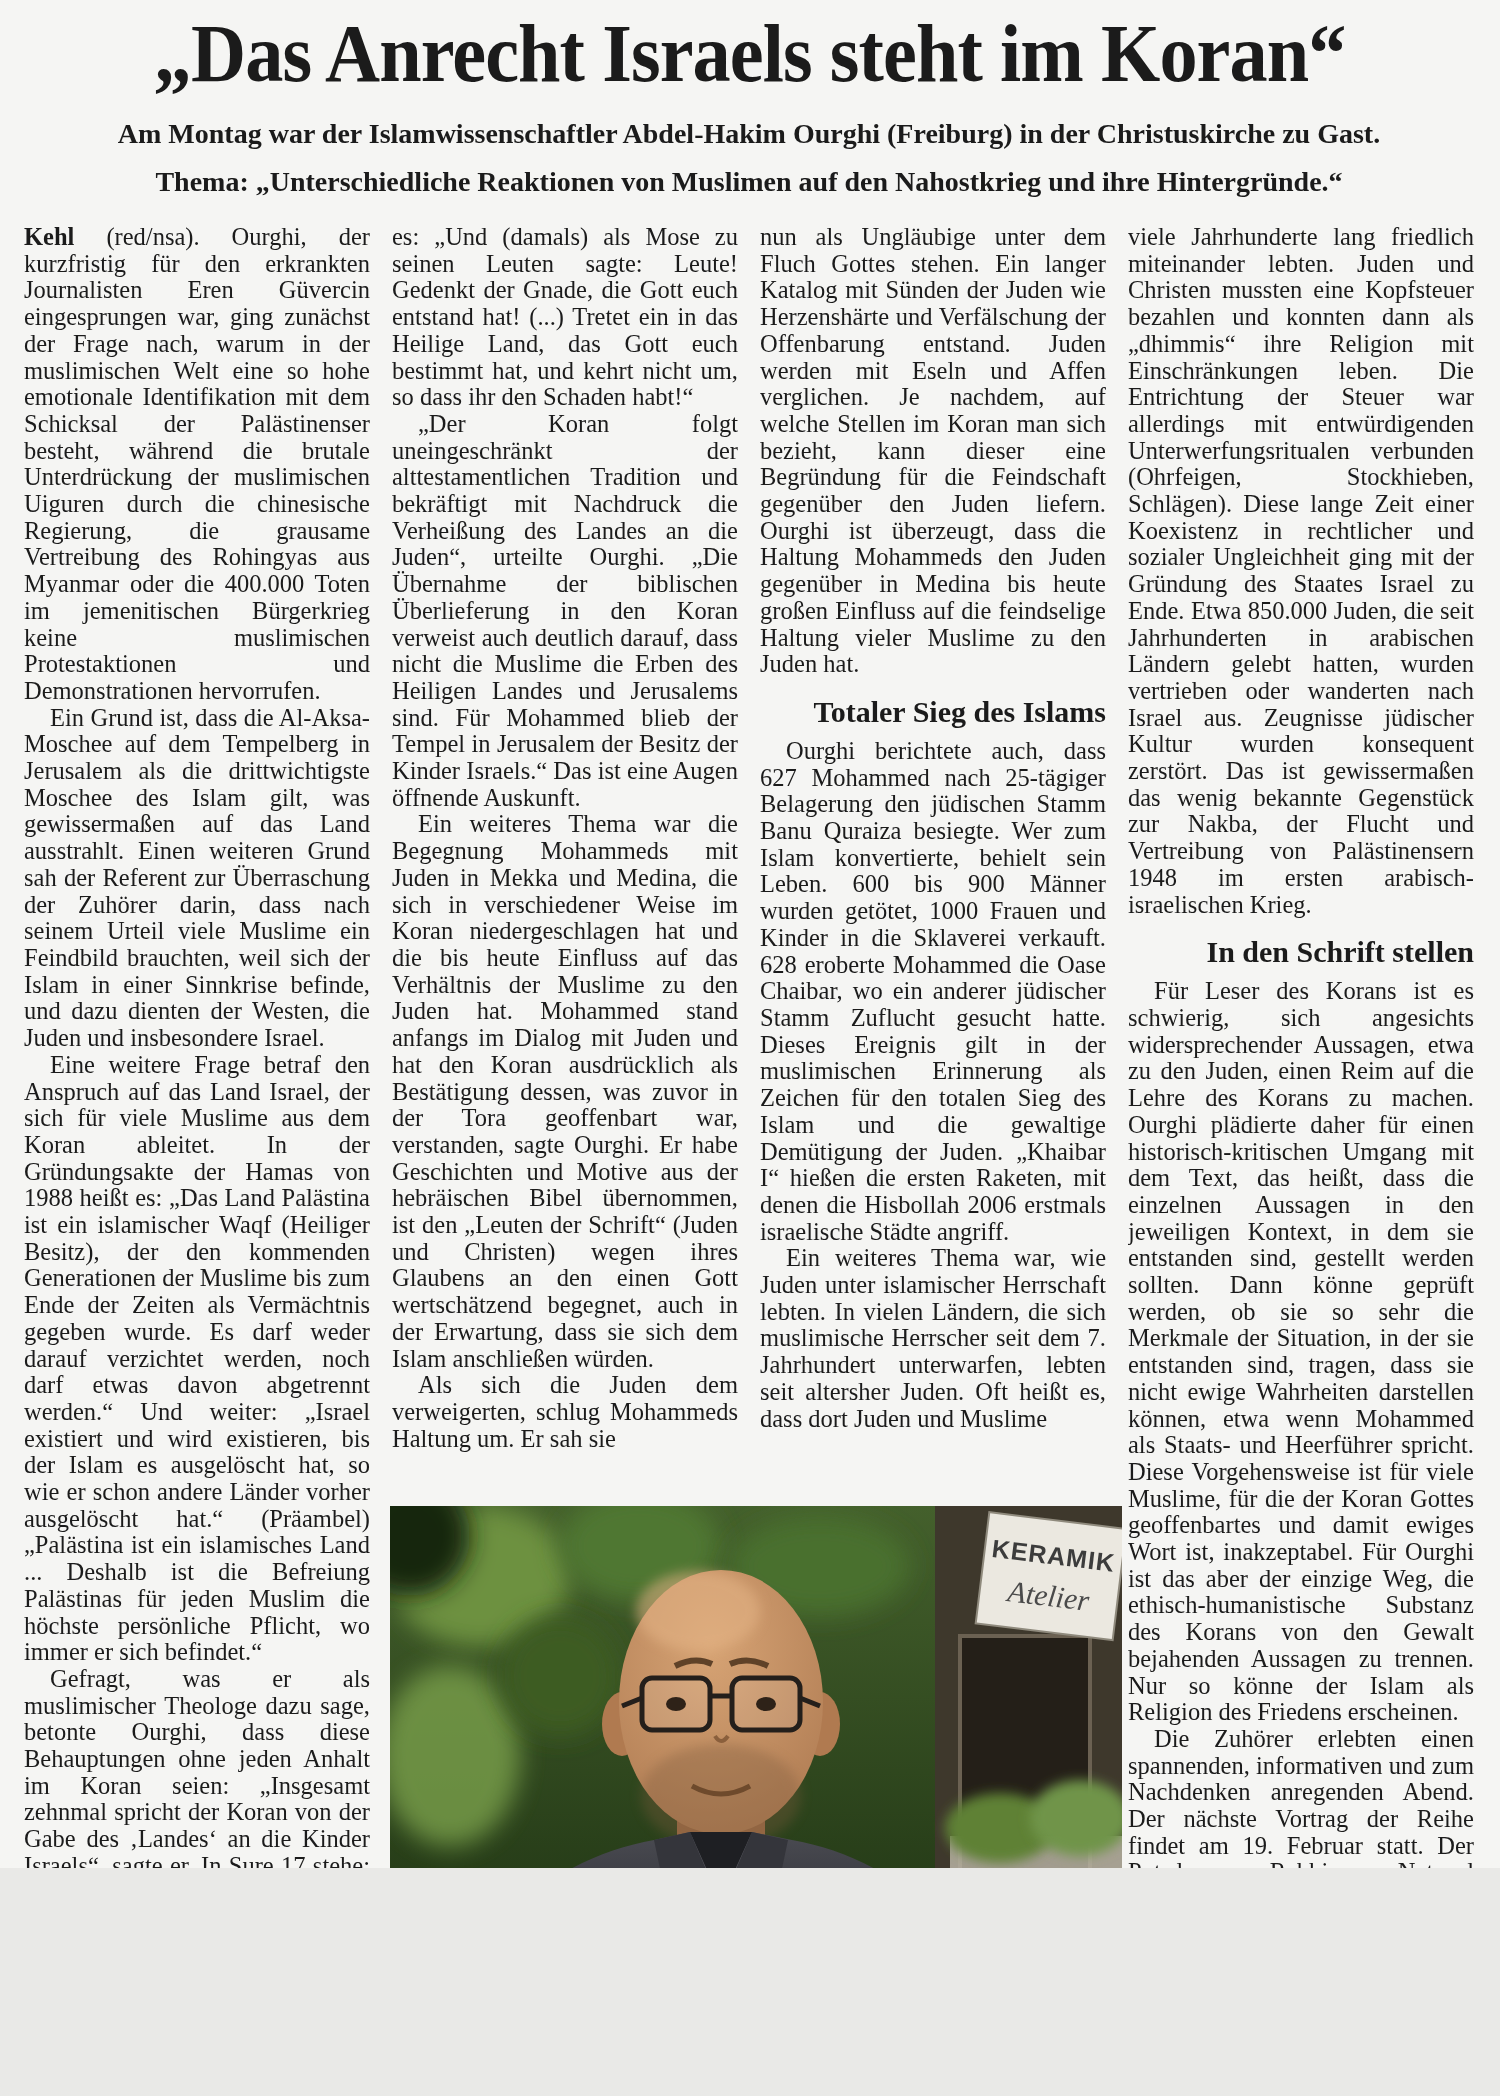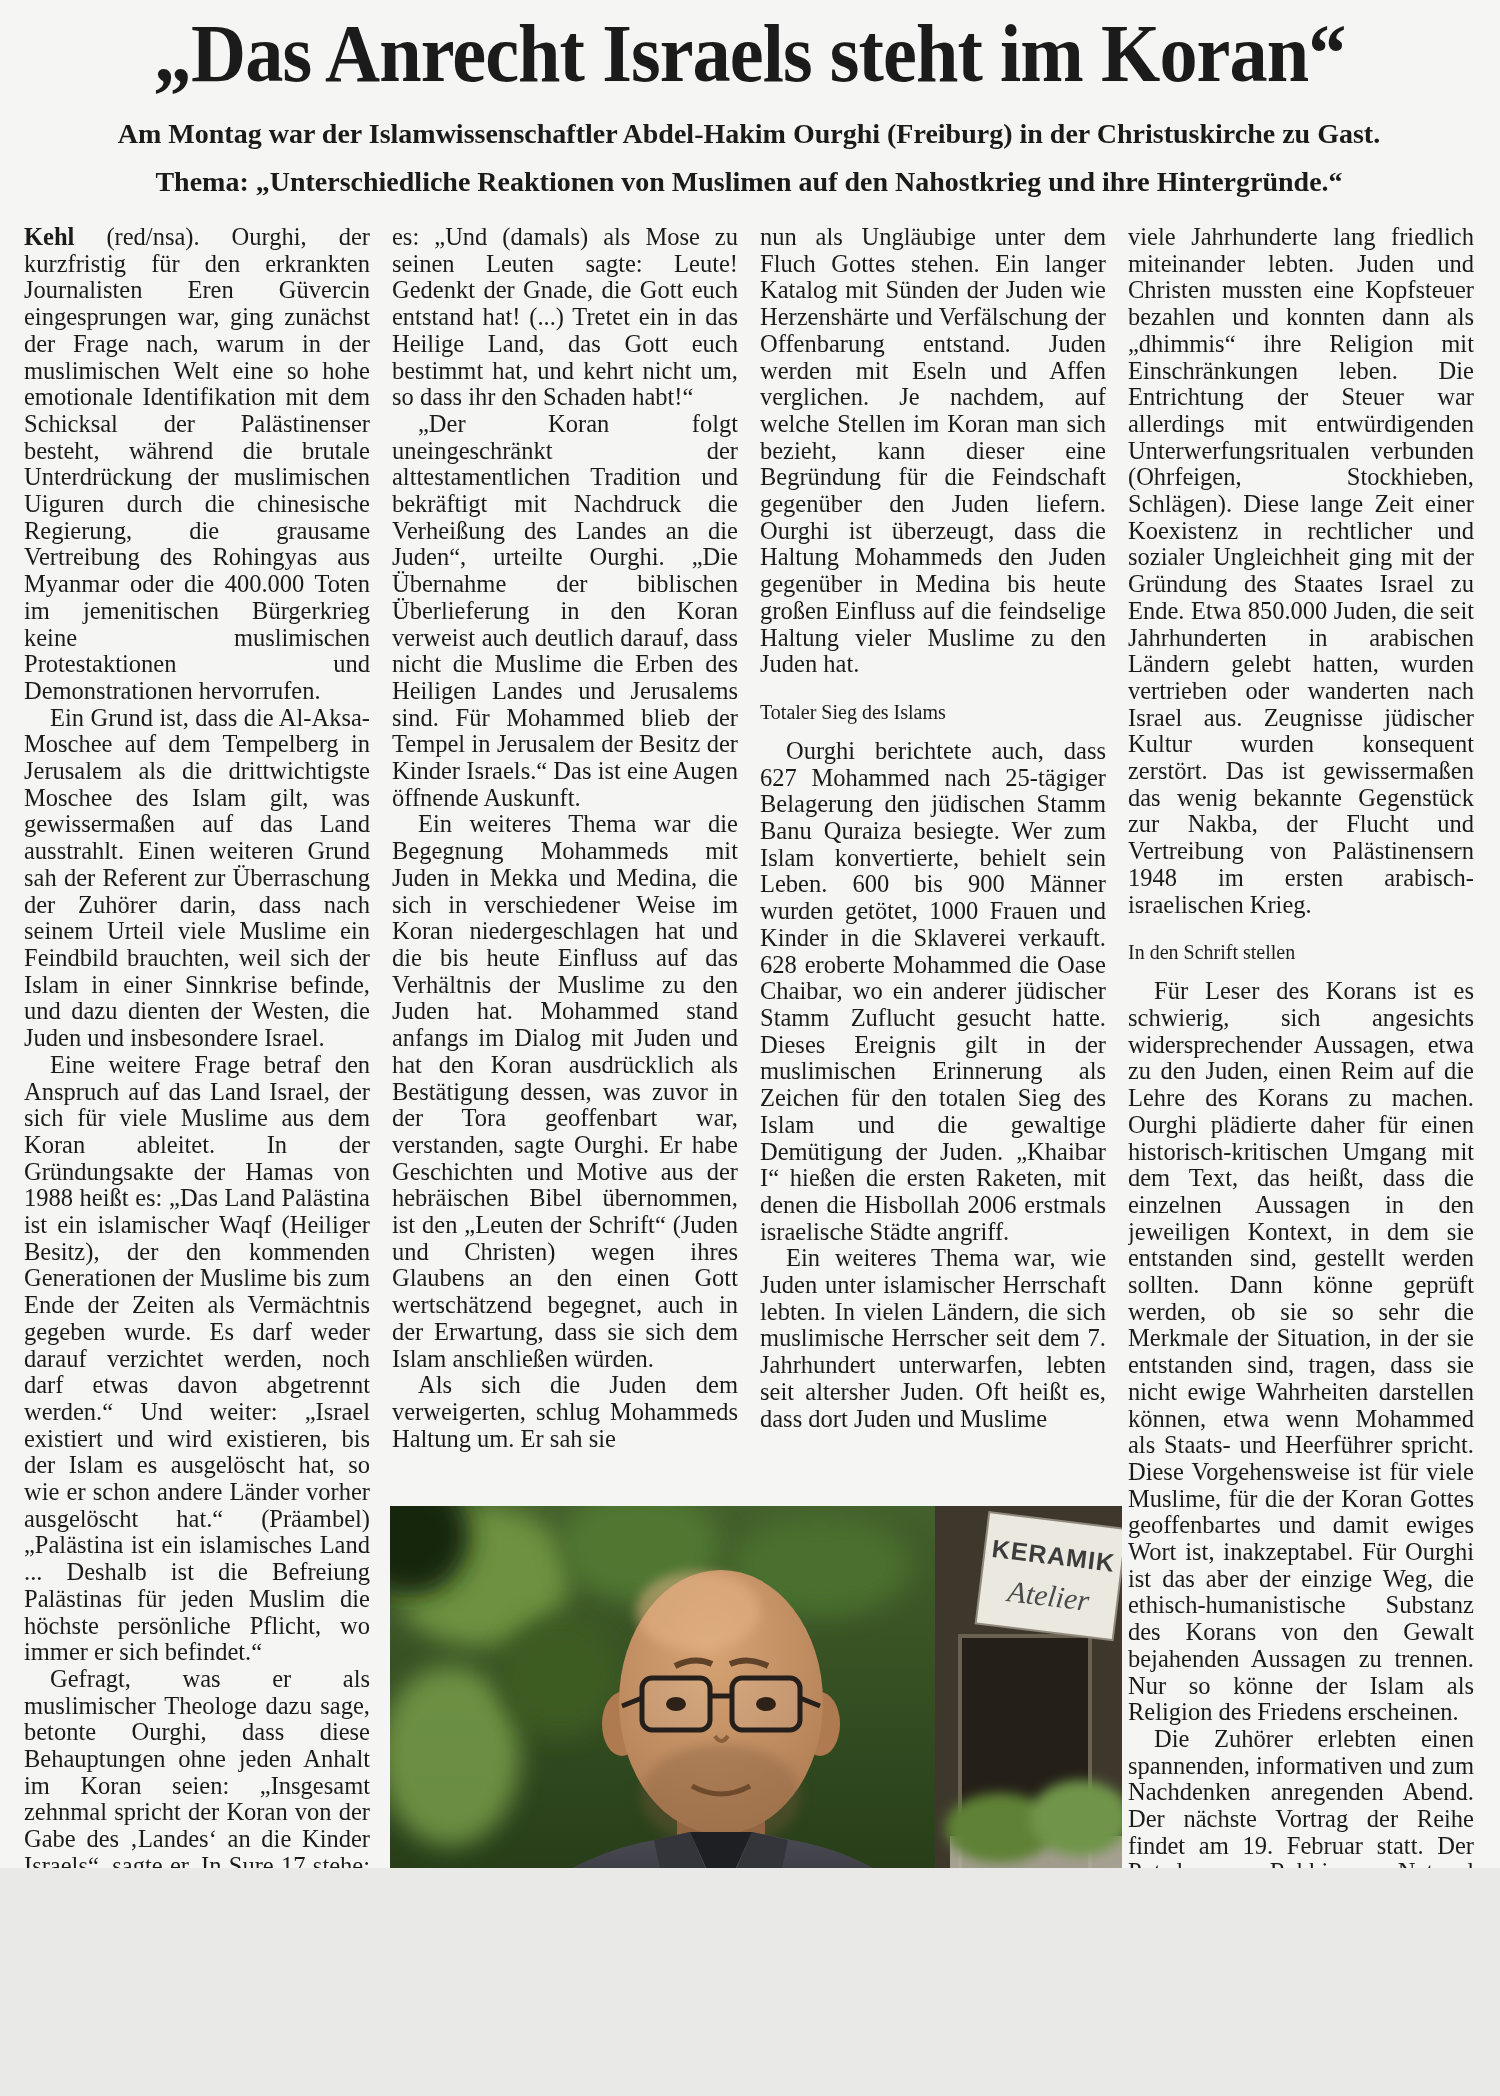--- a/index.html
+++ b/index.html
@@ -20,21 +20,21 @@
     position:absolute;top:224px;width:346px;text-align:justify;overflow:hidden;
     hyphens:auto;-webkit-hyphens:auto;
   }
   .col p{margin:0;font-size:24.5px;line-height:26.7px;}
   .col p.ind{text-indent:26px;}
   #col1{left:24px;height:1852px;}
   #col2{left:392px;height:1262px;}
   #col3{left:760px;height:1262px;}
   #col4{left:1128px;height:1854px;}
   .lead{font-weight:700;}
-  .subhead{margin:18px 0 10px;font-size:20px;line-height:32px;font-weight:400;text-align:left;}
+  .subhead{margin:18px 0 10px;font-size:30px;line-height:32px;font-weight:700;text-align:right;}
   .photo{position:absolute;left:390px;top:1506px;width:732px;margin:0;}
   .photo svg{display:block;}
   .caption{
     position:relative;margin-top:10px;width:738px;
     font-family:"Liberation Sans",sans-serif;font-weight:700;
     font-size:27px;line-height:33px;letter-spacing:-0.2px;color:#101010;text-align:center;
   }
   .credit{
     position:absolute;right:0;bottom:2px;font-weight:400;font-size:25px;
     letter-spacing:0;color:#0f172a;

